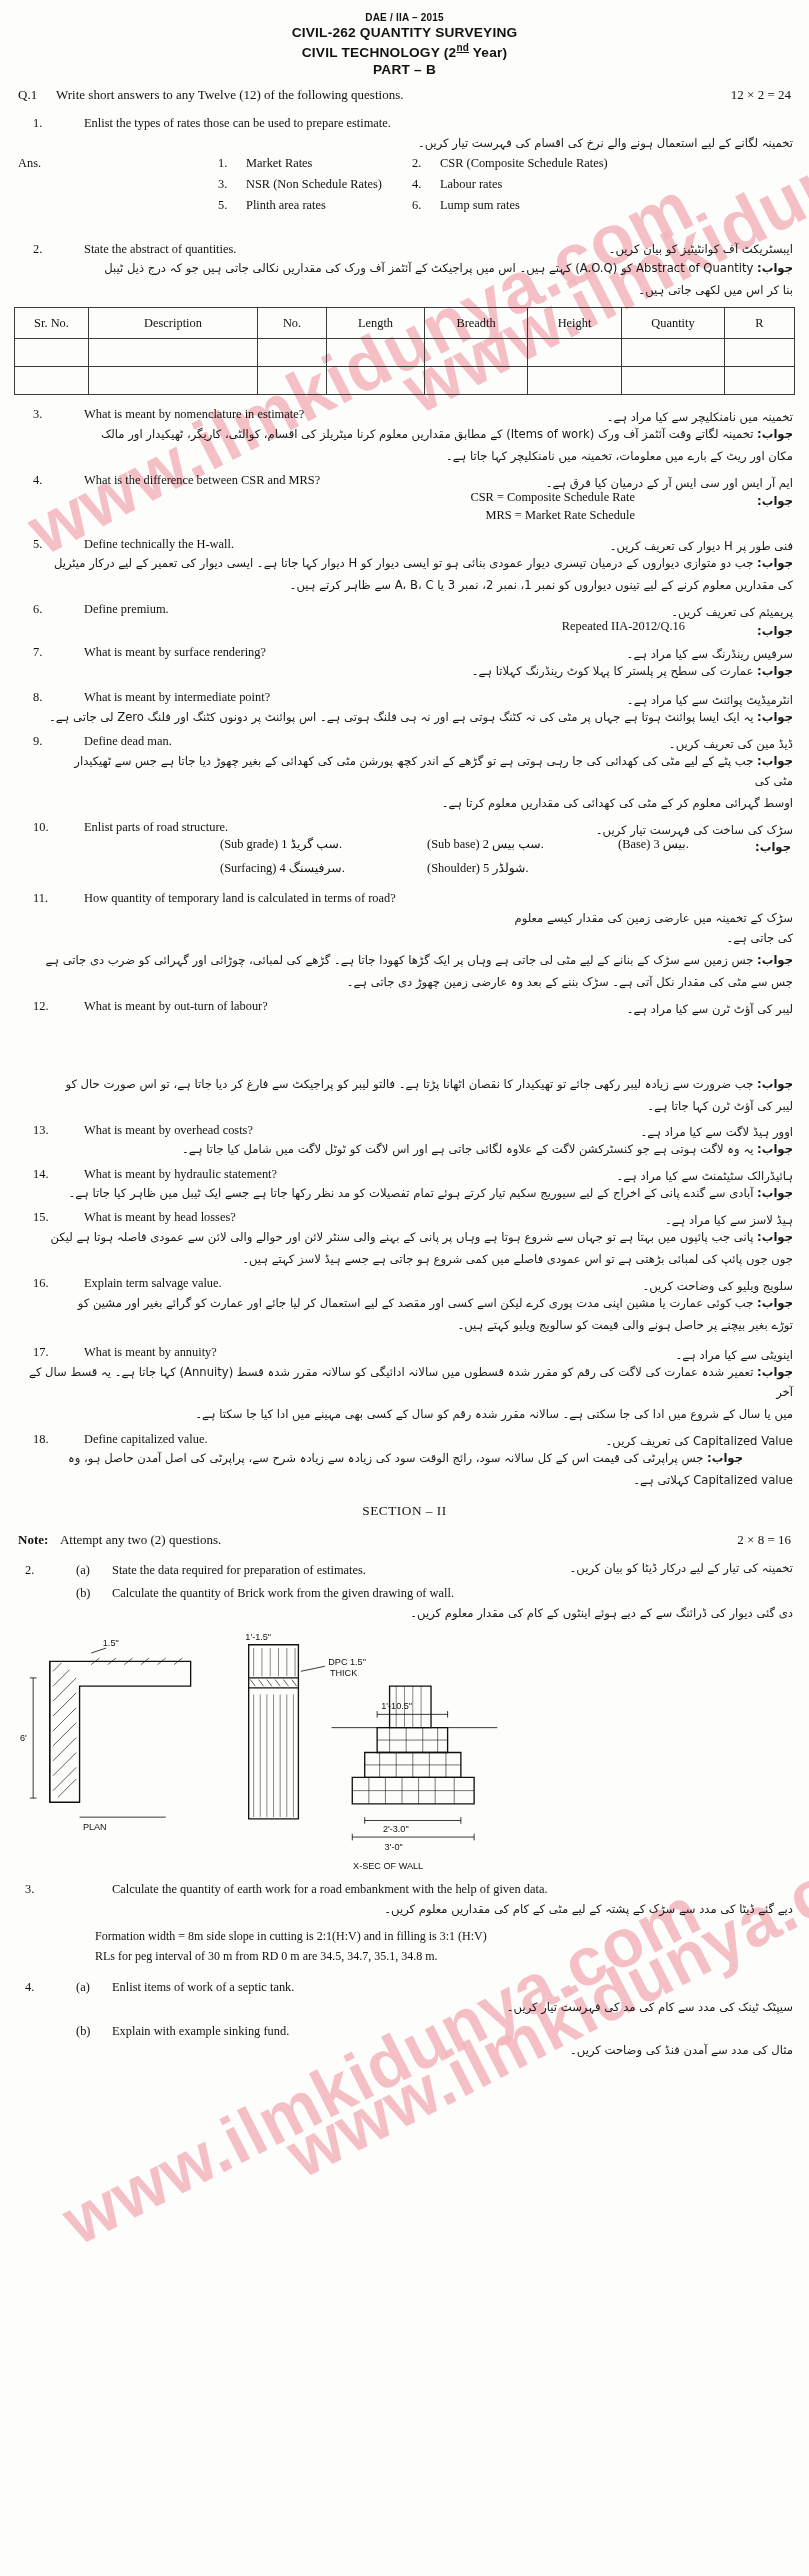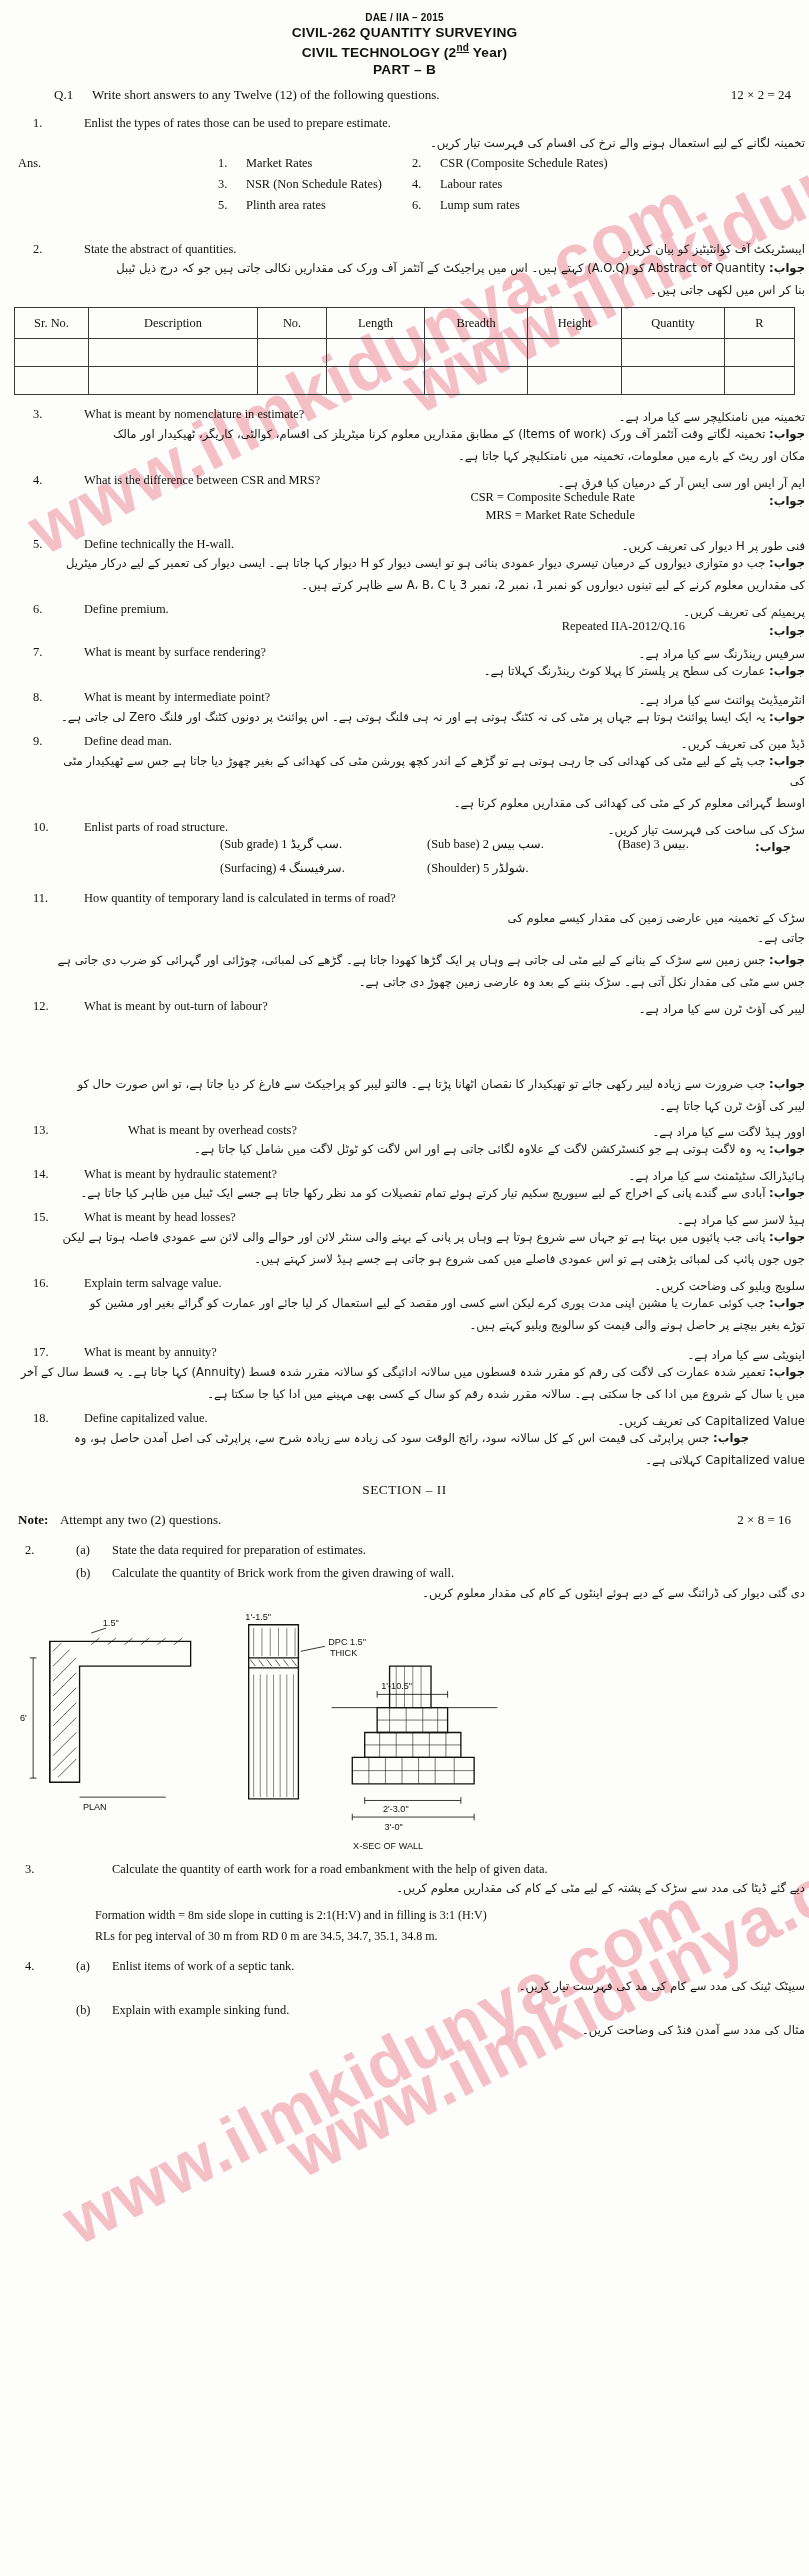--- a/index.html
+++ b/index.html
@@ -75,21 +75,21 @@
   .item .num{ width:51px; flex:0 0 auto; text-align:left; padding-left:33px; font-size:12.4px;}
   .item .eng{ flex:1 1 auto; font-size:12.4px; padding-right:3.3px;}
 
   
   .urdu{
     direction:rtl;
     text-align:right;
     font-family:"DejaVu Sans", sans-serif;
     font-size:11.6px;
     line-height:1.75;
-    padding-right:4px;
+    padding-right:16px;
     padding-left:75px;
     color:#1a1a1a;
     margin-top:1.7px;
   }
   .urdu.mid{ padding-left:149px; }
   .urdu.short{ padding-left:348px; }
   .urdu.xshort{ padding-left:498px; }
   .ans-lbl{ font-weight:700; }
 
   .ansrow{
@@ -190,21 +190,21 @@
 
   <div class="content">
 
     <div class="hdr">
       <div class="h-l1">DAE / IIA – 2015</div>
       <div class="h-l2">CIVIL-262 QUANTITY SURVEYING</div>
       <div class="h-l3"><span>CIVIL TECHNOLOGY (2</span><span class="sup">nd</span><span> Year)</span></div>
       <div class="h-l4">PART – B</div>
     </div>
 
-    <div class="qline" style="margin-top:8.3px;margin-left:36px;">
+    <div class="qline" style="margin-top:8.3px;">
       <div class="q-no">Q.1</div>
       <div class="q-txt">Write short answers to any Twelve (12) of the following questions.</div>
       <div class="marks">12 × 2 = 24</div>
     </div>
 
     <div class="item" style="margin-top:13.3px;">
       <div class="num">1.</div>
       <div class="eng">Enlist the types of rates those can be used to prepare estimate.</div>
     </div>
     <div class="urdu mid">تخمینہ لگانے کے لیے استعمال ہونے والے نرخ کی اقسام کی فہرست تیار کریں۔</div>
@@ -408,21 +408,21 @@
 
     <div style="height:58px;"></div>
 
     <div class="urdu" style="padding-left:18px;">
       <span class="ans-lbl">جواب:</span>
       <span>جب ضرورت سے زیادہ لیبر رکھی جائے تو تھیکیدار کا نقصان اٹھانا پڑتا ہے۔ فالتو لیبر کو پراجیکٹ سے فارغ کر دیا جاتا ہے، تو اس صورت حال کو</span>
     </div>
     <div class="urdu xshort">لیبر کی آؤٹ ٹرن کہا جاتا ہے۔</div>
 
     <div class="urdu xshort" style="margin-top:6.6px;">اوور ہیڈ لاگت سے کیا مراد ہے۔</div>
-    <div class="item" style="margin-top:-20px;gap:44px;">
+    <div class="item" style="margin-top:-20px;">
       <div class="num">13.</div>
       <div class="eng">What is meant by overhead costs?</div>
     </div>
     <div class="urdu mid">
       <span class="ans-lbl">جواب:</span>
       <span>یہ وہ لاگت ہوتی ہے جو کنسٹرکشن لاگت کے علاوہ لگائی جاتی ہے اور اس لاگت کو ٹوٹل لاگت میں شامل کیا جاتا ہے۔</span>
     </div>
 
     <div class="urdu xshort" style="margin-top:6.6px;">ہائیڈرالک سٹیٹمنٹ سے کیا مراد ہے۔</div>
     <div class="item" style="margin-top:-20px;">
@@ -484,20 +484,21 @@
       <span class="lbl">Note:</span>
       <span class="body" style="padding-left:8.3px;">Attempt any two (2) questions.</span>
       <span class="marks" style="font-weight:400; top:0;">2 × 8 = 16</span>
     </div>
 
     <div class="q2row" style="margin-top:15px;">
       <div class="n">2.</div>
       <div class="p">(a)</div>
       <div class="t">State the data required for preparation of estimates.</div>
     </div>
+    <div class="urdu xshort" style="margin-top:-20px;">تخمینہ کی تیار کے لیے درکار ڈیٹا کو بیان کریں۔</div>
 
     <div class="q2row" style="margin-top:8.3px;">
       <div class="n"></div>
       <div class="p">(b)</div>
       <div class="t">Calculate the quantity of Brick work from the given drawing of wall.</div>
     </div>
     <div class="urdu mid">دی گئی دیوار کی ڈرائنگ سے کے دیے ہوئے اینٹوں کے کام کی مقدار معلوم کریں۔</div>
 
     <div class="drawing-wrap">
       <svg width="809" height="249" viewBox="0 0 976 300" xmlns="http://www.w3.org/2000/svg">

